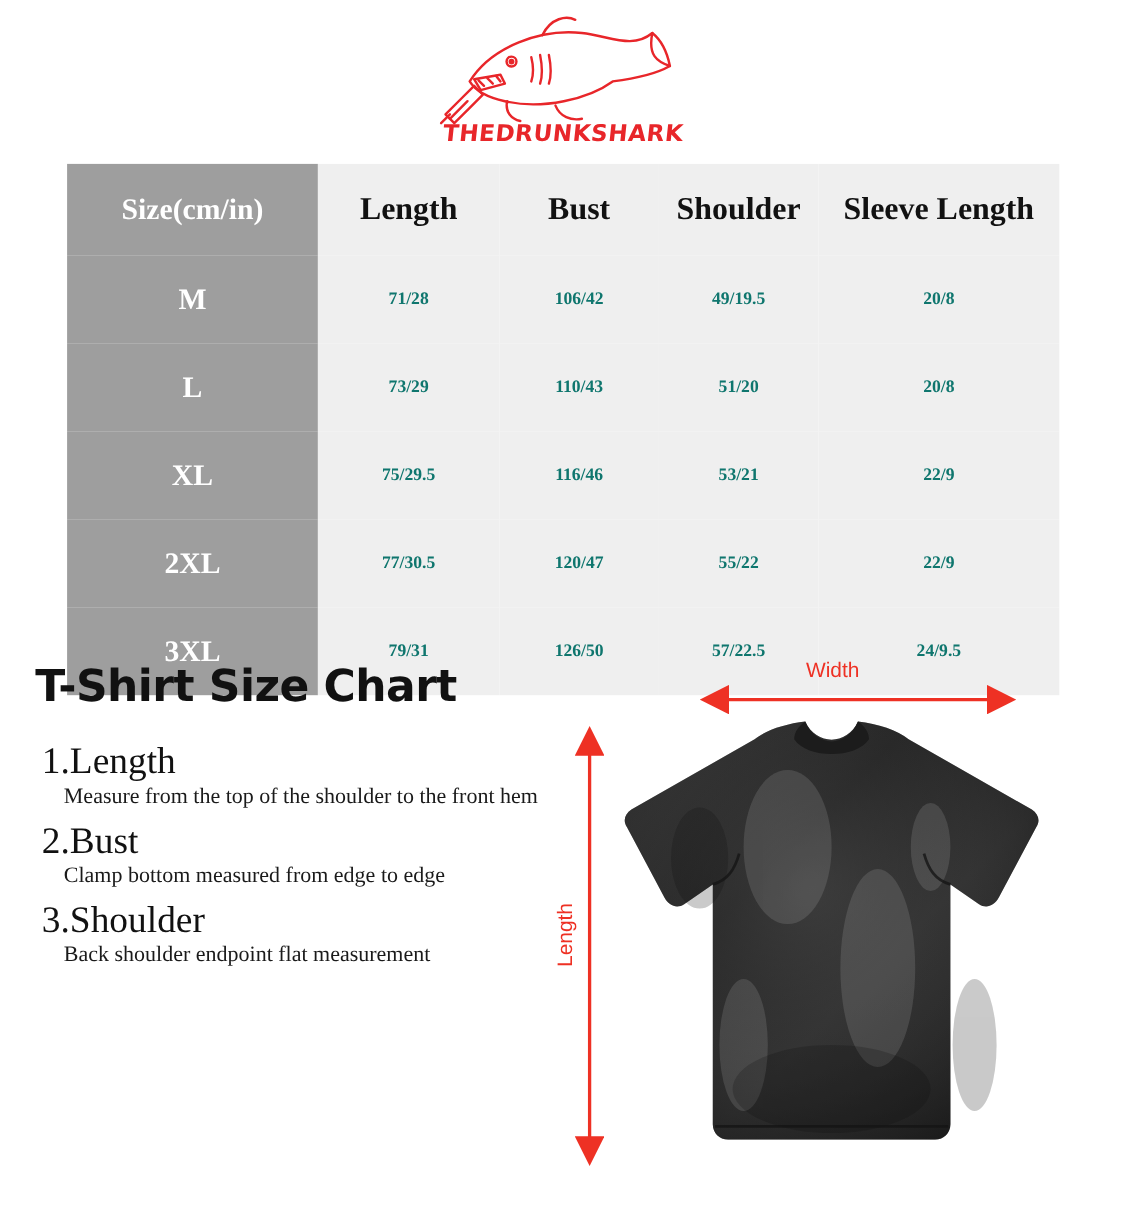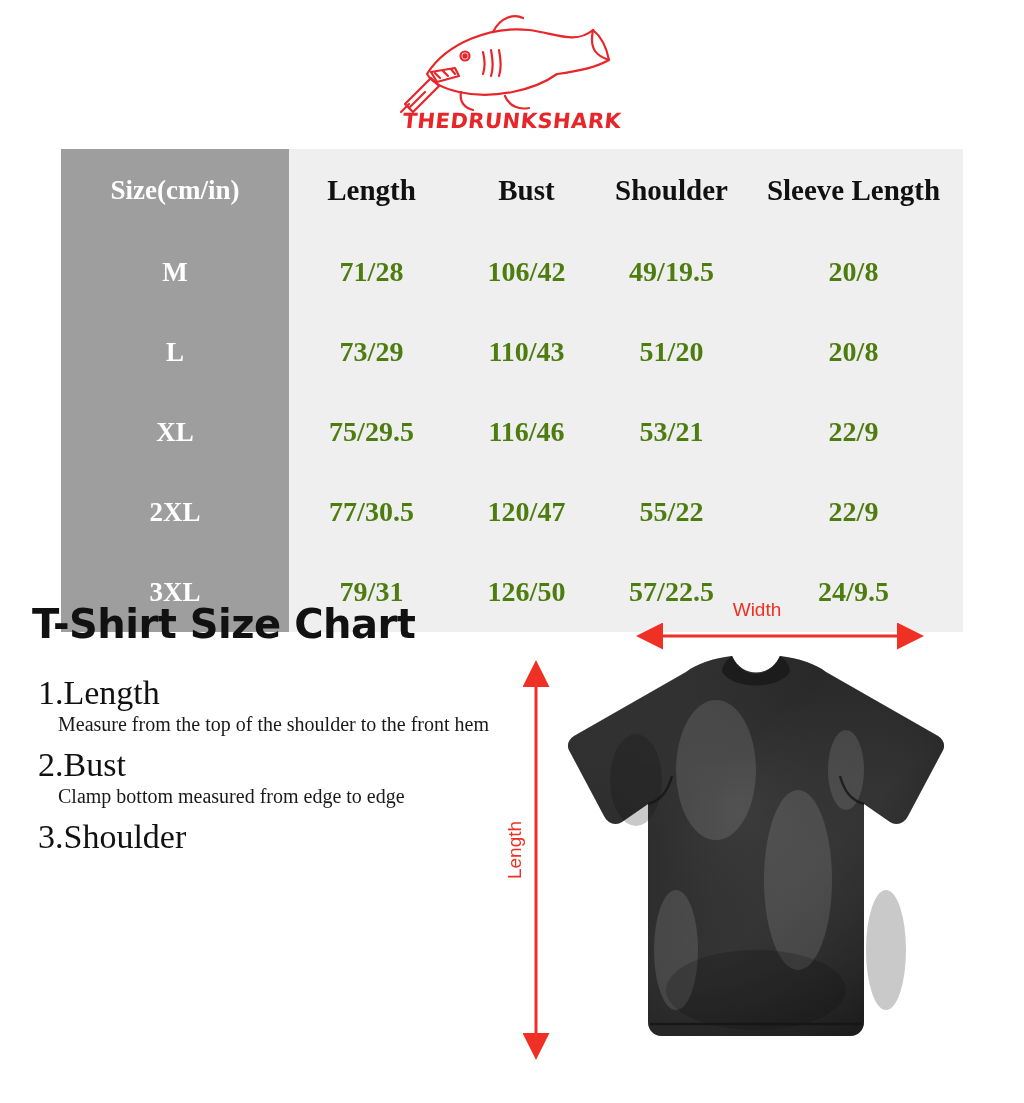--- a/index.html
+++ b/index.html
@@ -81,24 +81,24 @@
   }
   .head-row th.size-head {
     background: #9e9e9e;
     color: #ffffff;
     font-size: 27px;
   }
   .body-row td {
     height: 72px;
     vertical-align: middle;
     text-align: center;
-    font-size: 28px;
+    font-size: 16px;
     font-weight: bold;
     background: #efefef;
-    color: #4d7c0f;
+    color: #0f766e;
   }
   .body-row td.size-cell {
     background: #9e9e9e;
     color: #ffffff;
     font-size: 27px;
   }
 
   
   .lower {
     position: absolute;
@@ -270,20 +270,21 @@
     <div class="m-item">
       <div class="m-title">1.Length</div>
       <div class="m-desc">Measure from the top of the shoulder to the front hem</div>
     </div>
     <div class="m-item">
       <div class="m-title">2.Bust</div>
       <div class="m-desc">Clamp bottom measured from edge to edge</div>
     </div>
     <div class="m-item">
       <div class="m-title">3.Shoulder</div>
+      <div class="m-desc">Back shoulder endpoint flat measurement</div>
     </div>
   </div>
 
   <div class="shirt-area">
     <div class="width-label">Width</div>
     <div class="length-label">Length</div>
 
     <svg class="arrows-svg" width="534" height="507" viewBox="0 0 534 507">
       <defs>
         <marker id="ar" markerWidth="9" markerHeight="9" refX="7" refY="4.5" orient="auto">

